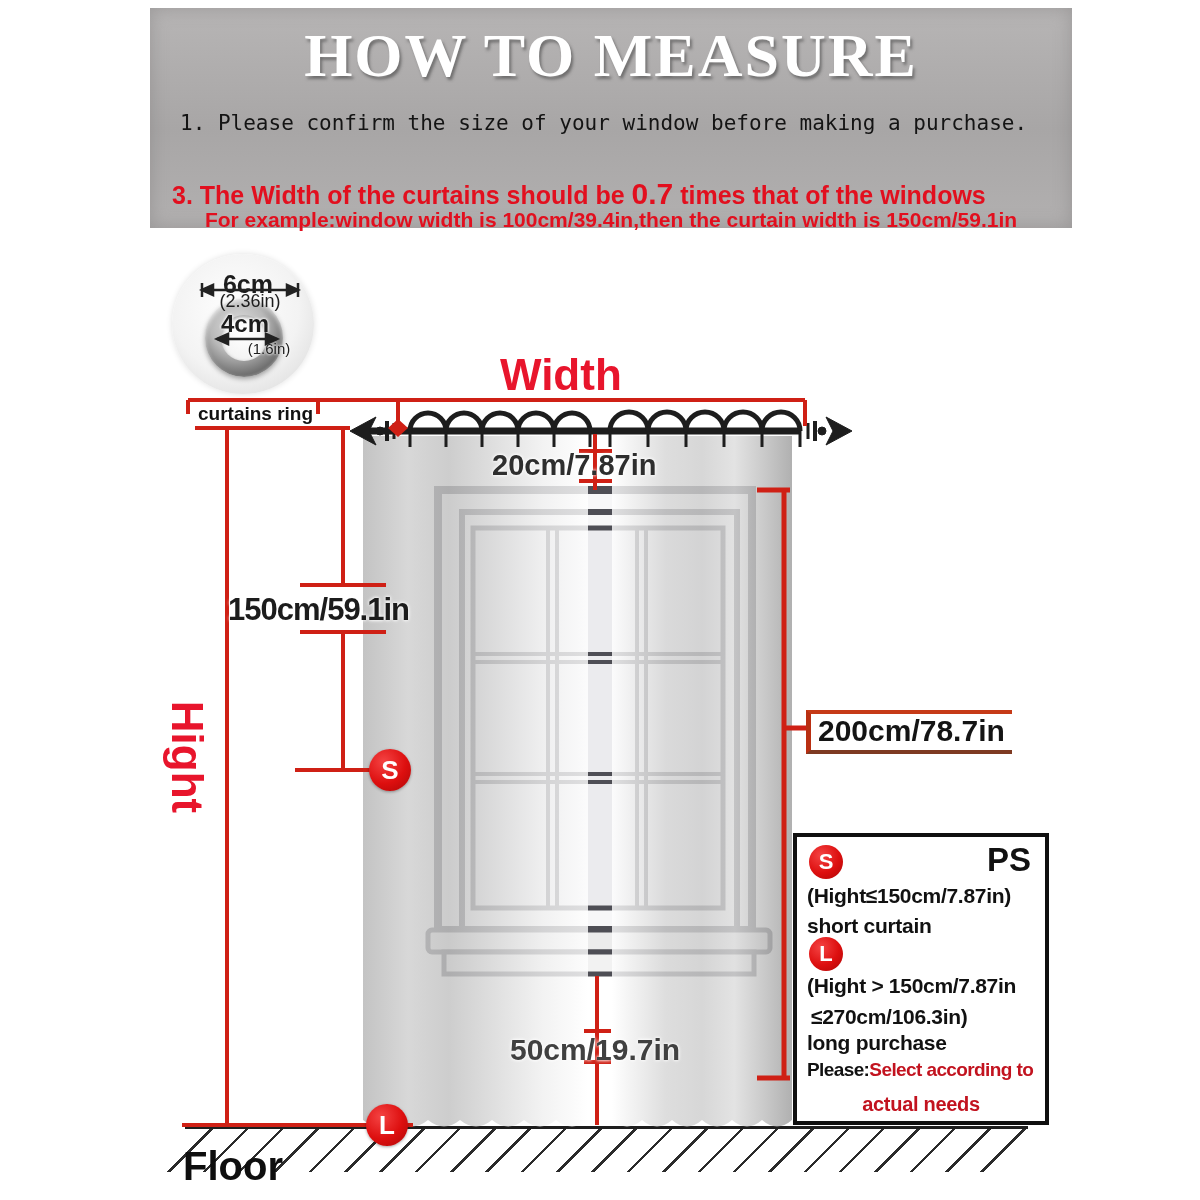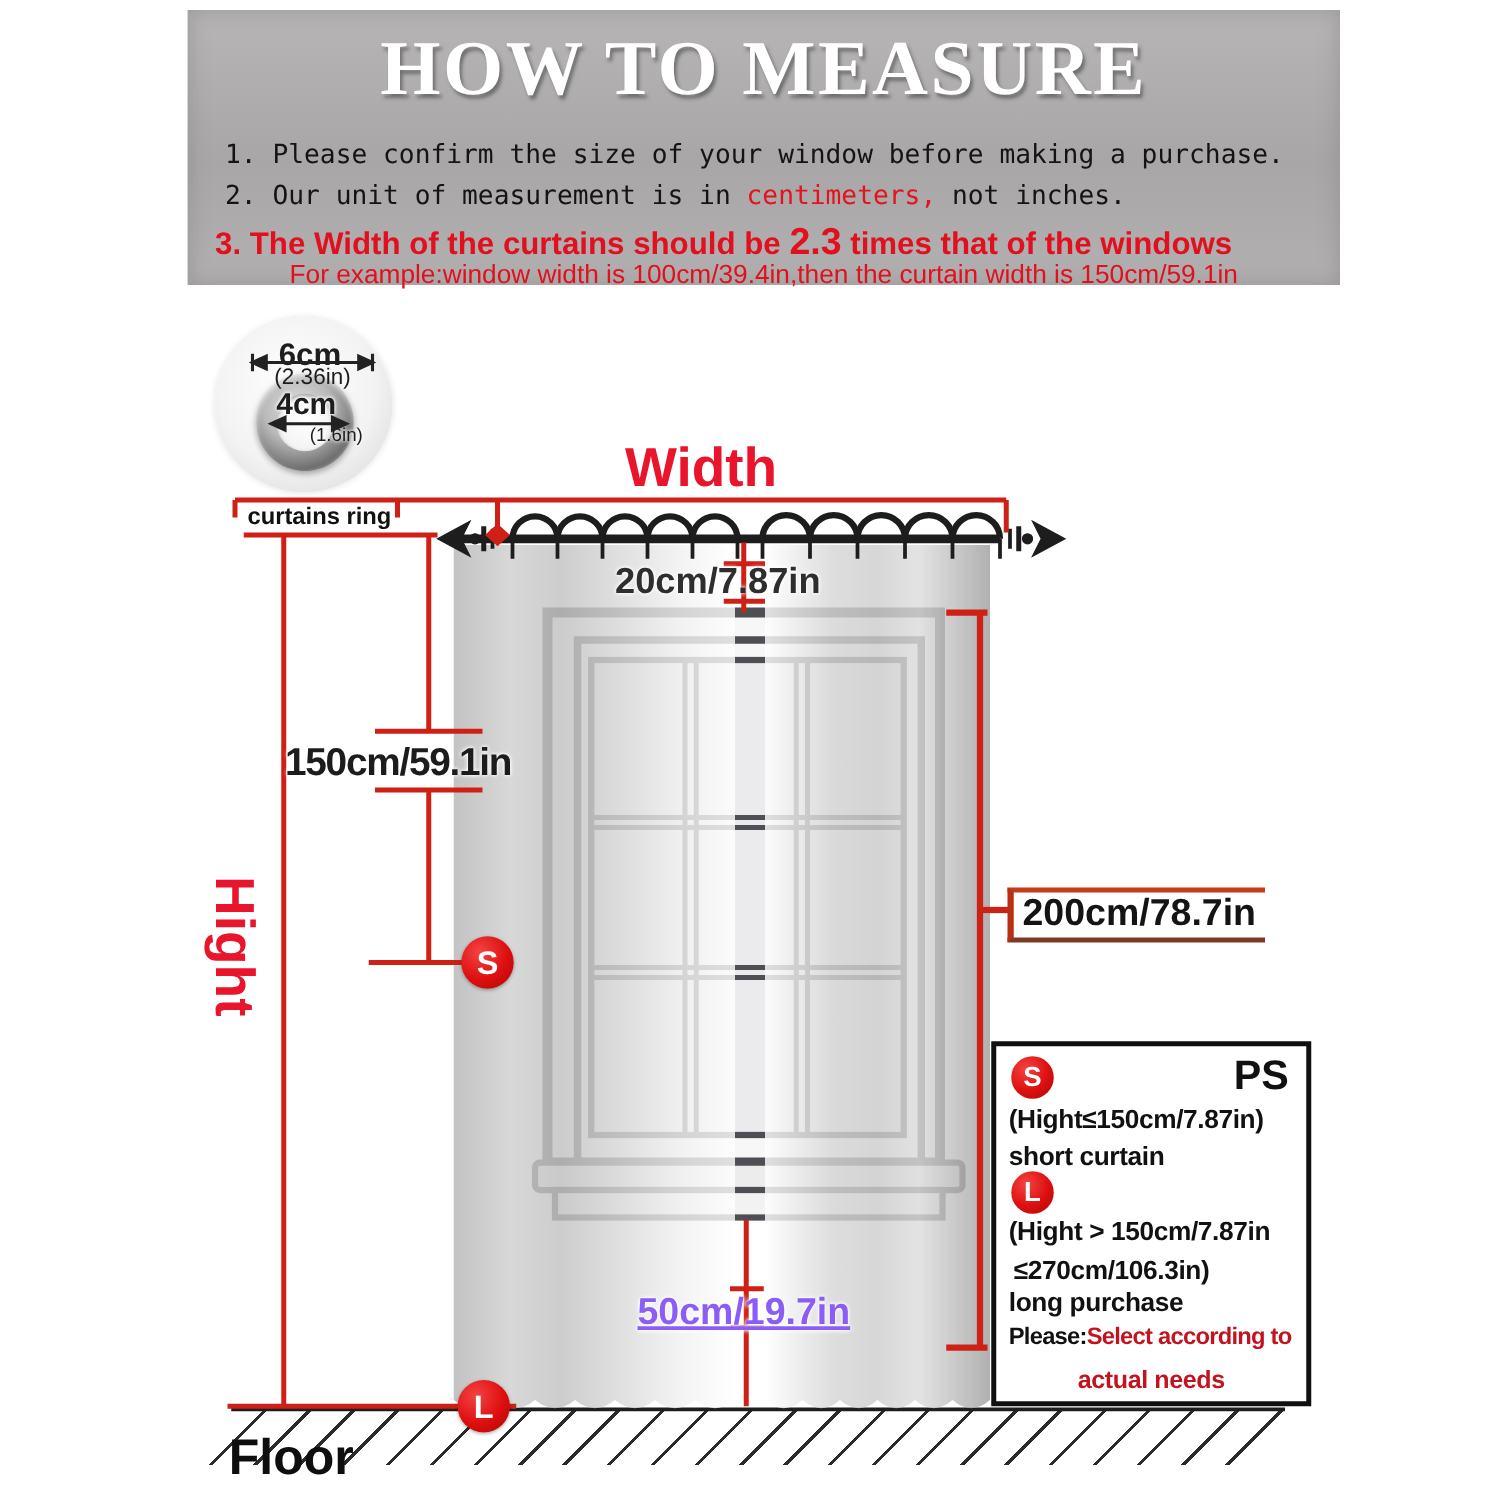--- a/index.html
+++ b/index.html
@@ -15,21 +15,21 @@
     font-family:"Liberation Serif",serif;font-weight:bold;font-size:62px;color:#ffffff;
     letter-spacing:2px;text-shadow:2px 3px 3px rgba(60,60,60,.55);}
   .hdr-item12{position:absolute;left:30px;width:880px;
     font-family:"DejaVu Sans Mono",monospace;font-size:21px;color:#141414;white-space:nowrap;}
   .hdr-item1{top:103px;}
   .hdr-item2{top:136px;}
   .red-inline{color:#e3131f;}
   .hdr-item3{position:absolute;left:22px;top:169px;width:890px;font-weight:bold;font-size:25px;
     color:#e20f1e;white-space:nowrap;}
   .big15{font-size:30px;}
-  .hdr-item4{position:absolute;left:0;top:200px;width:100%;text-align:center;font-weight:normal;
+  .hdr-item4{position:absolute;left:0;top:200px;width:100%;text-align:center;font-weight:bold;
     font-size:21px;color:#e20f1e;white-space:nowrap;}
 
   
   .ring-photo{position:absolute;left:172px;top:254px;width:142px;height:140px;border-radius:50%;
     background:radial-gradient(circle at 45% 40%,#ffffff 0%,#f3f3f3 55%,#e2e2e2 80%,#d2d2d2 100%);
     box-shadow:0 0 6px rgba(0,0,0,.12);}
   .ring-outer{position:absolute;left:205px;top:299px;width:78px;height:78px;border-radius:50%;
     background:radial-gradient(circle at 42% 35%,#dedede 0%,#b9b9b9 40%,#6f6f6f 72%,#9c9c9c 100%);
     box-shadow:inset 0 2px 4px rgba(255,255,255,.7), 0 2px 5px rgba(0,0,0,.35);}
   .ring-inner{position:absolute;left:221px;top:315px;width:46px;height:46px;border-radius:50%;
@@ -52,21 +52,21 @@
   
   .lbl{position:absolute;white-space:nowrap;font-weight:bold;}
   .width-lbl{left:500px;top:350px;width:150px;text-align:left;font-size:44px;color:#e8152c;}
   .hight-lbl{left:88px;top:733px;width:200px;height:48px;text-align:center;font-size:44px;
     color:#e8152c;transform:rotate(90deg);}
   .cm20-lbl{left:492px;top:449px;font-size:29px;color:#2e2e2e;text-shadow:0 0 3px #fff,0 0 4px #fff;}
   .cm150-lbl{left:228px;top:592px;font-size:31px;color:#1c1c1c;letter-spacing:-1px;
     text-shadow:0 0 3px #fff,0 0 4px #fff;}
   .cm200-lbl{left:806px;top:710px;padding:0 7px 2px 7px;font-size:30px;color:#141414;
     border-top:4px solid #c63a17;border-bottom:4px solid #7e3a22;border-left:5px solid #b92f12;}
-  .cm50-lbl{left:510px;top:1033px;font-size:30px;color:#8b5cf6;text-shadow:0 0 3px #fff,0 0 4px #fff;text-decoration:underline;}
+  .cm50-lbl{left:510px;top:1033px;font-size:30px;color:#404040;text-shadow:0 0 3px #fff,0 0 4px #fff;}
   .floor-lbl{left:183px;top:1144px;font-size:40px;color:#0e0e0e;}
 
   
   .marker{position:absolute;width:42px;height:42px;border-radius:50%;color:#fff;
     background:radial-gradient(circle at 35% 30%,#f44343 0%,#dd0f0f 55%,#ad0707 100%);
     font-weight:bold;font-size:26px;display:flex;align-items:center;justify-content:center;
     box-shadow:0 1px 3px rgba(0,0,0,.35);}
   .marker-s{left:369px;top:749px;}
   .marker-l{left:366px;top:1104px;}
 
@@ -88,22 +88,21 @@
     font-size:20px;color:#c2131f;letter-spacing:-0.3px;}
 </style>
 </head>
 <body>
 
 <div class="canvas">
 
   <div class="header-panel">
     <div class="hdr-title">HOW TO MEASURE</div>
     <div class="hdr-item12 hdr-item1">1. Please confirm the size of your window before making a purchase.</div>
-    <div class="hdr-item12 hdr-item2"><span>2. Our unit of measurement is in </span><span class="red-inline">centimeters,</span><span> not inches.</span></div>
-    <div class="hdr-item3"><span>3.  The Width of the curtains should be </span><span class="big15">2.3</span><span> times that of the windows</span></div>
+    <div class="hdr-item3"><span>3.  The Width of the curtains should be </span><span class="big15">0.7</span><span> times that of the windows</span></div>
     <div class="hdr-item4">For example:window width is 100cm/39.4in,then the curtain width is 150cm/59.1in</div>
   </div>
 
   <div class="ring-photo"></div>
   <div class="ring-outer"></div>
   <div class="ring-inner"></div>
   <div class="ring-lbl ring-lbl-in6">(2.36in)</div>
   <div class="ring-lbl ring-lbl-6cm">6cm</div>
   <div class="ring-lbl ring-lbl-4cm">4cm</div>
   <div class="ring-lbl ring-lbl-in16">(1.6in)</div>

